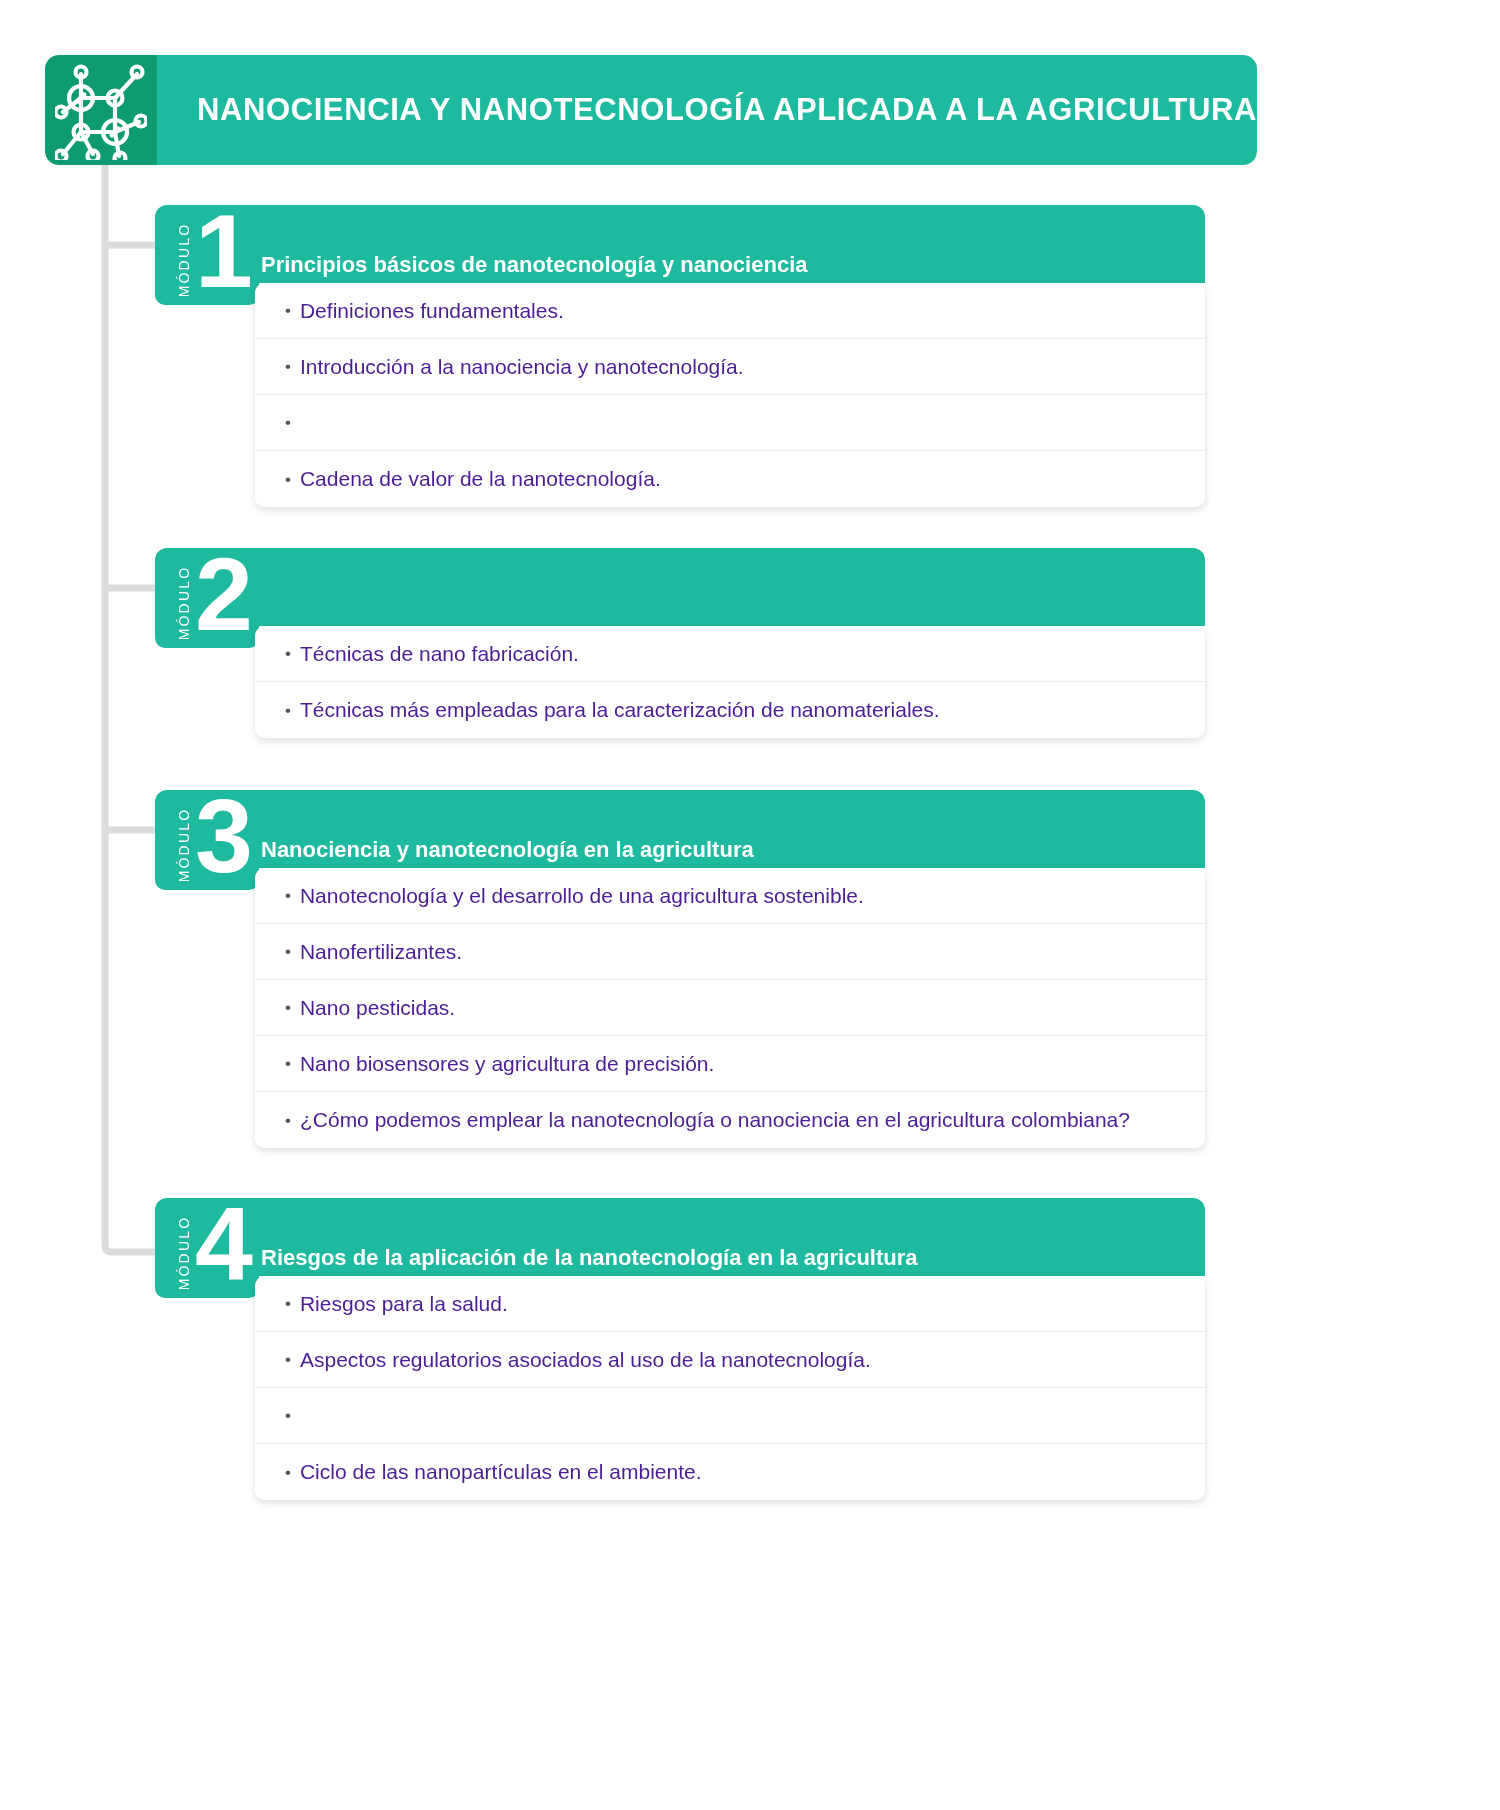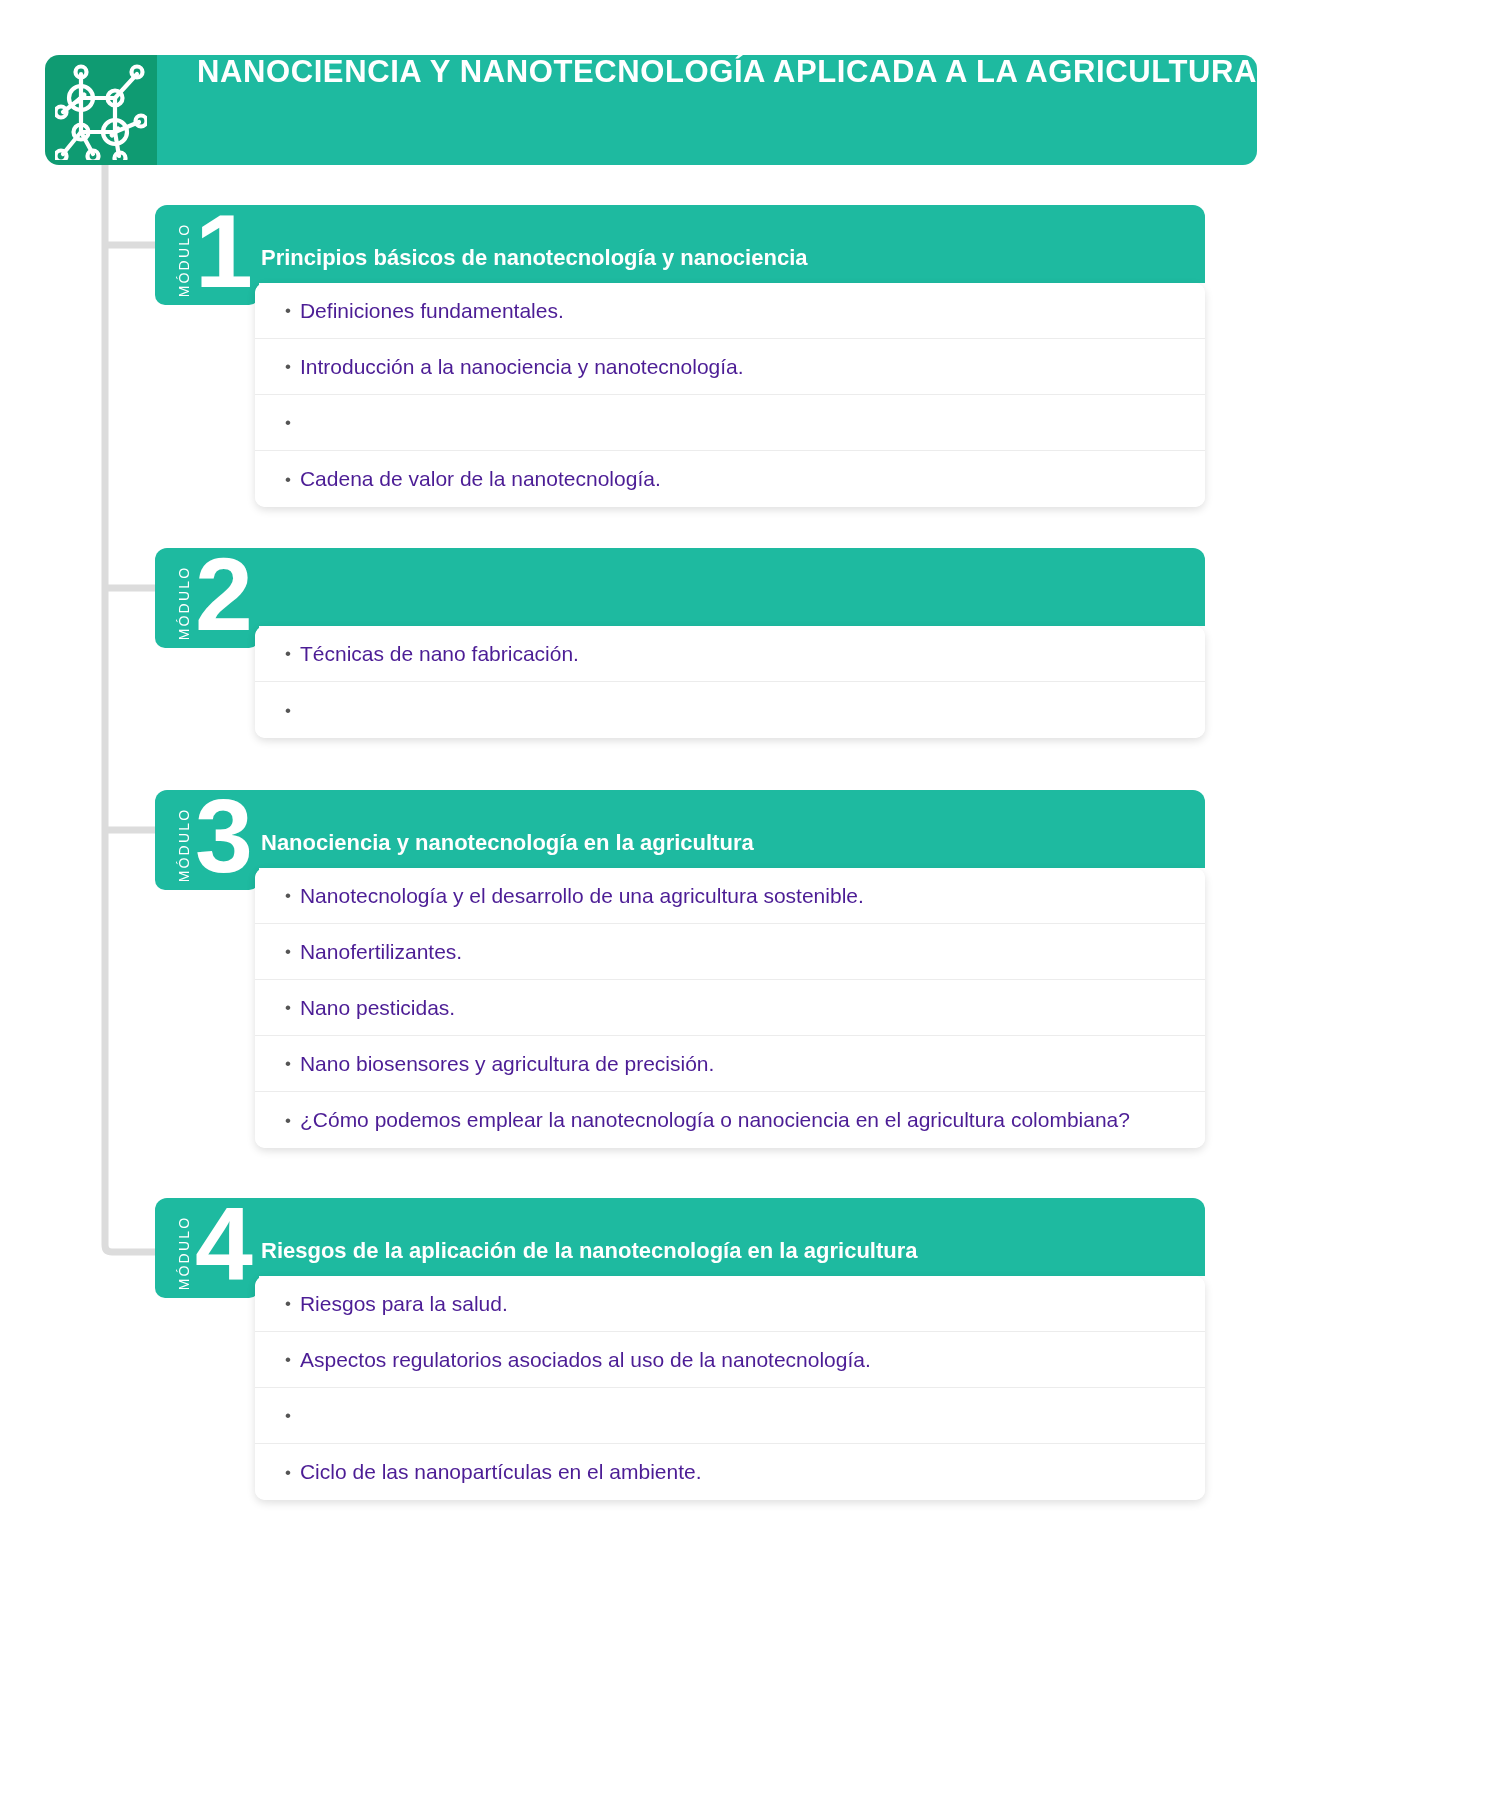--- a/index.html
+++ b/index.html
@@ -42,20 +42,21 @@
     align-items: center;
     justify-content: center;
     overflow: hidden;
   }
   .header-icon-box svg { display: block; }
   .header-bar {
     flex: 1 1 auto;
     background: #1ebaa0;
     border-radius: 0 14px 14px 0;
     display: flex;
+    align-items: center;
     padding-left: 40px;
   }
   .header-title {
     color: #ffffff;
     font-size: 31px;
     font-weight: bold;
     letter-spacing: 0.6px;
     line-height: 1.1;
     white-space: nowrap;
   }
@@ -122,21 +123,21 @@
     font-size: 104px;
     font-weight: bold;
     line-height: 1;
     letter-spacing: -2px;
   }
   .module-title {
     color: #ffffff;
     font-size: 22px;
     font-weight: bold;
     margin-left: 88px;
-    padding-bottom: 12px;
+    padding-bottom: 5px;
     line-height: 1.2;
     white-space: nowrap;
   }
 
   .module-list {
     position: relative;
     margin-left: 100px;
     width: 950px;
     background: #ffffff;
     border-radius: 10px;
@@ -256,20 +257,21 @@
       </div>
       <div class="module-number">2</div>
     </div>
     <div class="module-list">
       <div class="list-item">
         <span class="bullet">•</span>
         <span class="item-text">Técnicas de nano fabricación.</span>
       </div>
       <div class="list-item">
         <span class="bullet">•</span>
+        <span class="item-text">Técnicas más empleadas para la caracterización de nanomateriales.</span>
       </div>
     </div>
   </div>
 
   <div class="module" style="top:790px;">
     <div class="module-head">
       <div class="module-head-tail"></div>
       <div class="module-word">
         <span>MÓDULO</span>
       </div>

